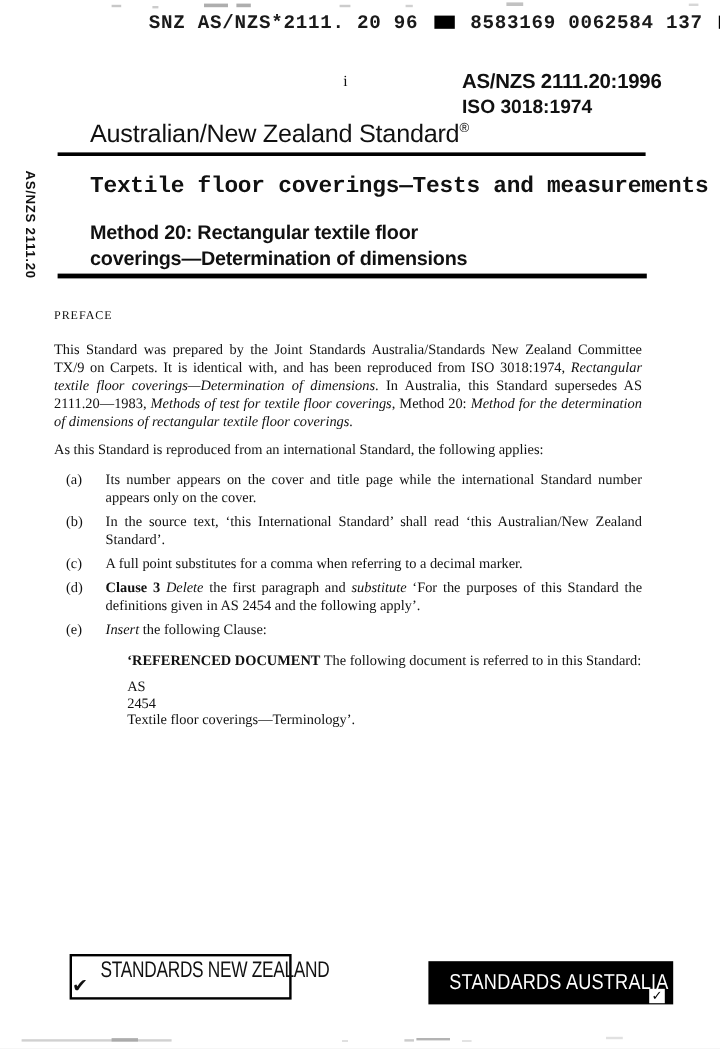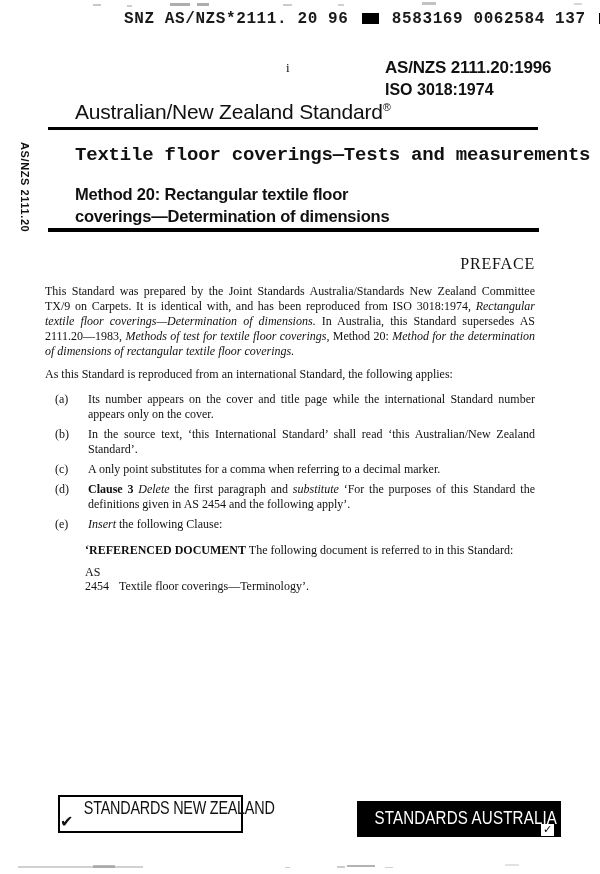--- a/index.html
+++ b/index.html
@@ -58,33 +58,33 @@
     position:absolute;left:75px;top:183px;
     font-family:"Liberation Sans", sans-serif;
     font-size:16.5px;font-weight:700;line-height:22px;letter-spacing:-0.2px;white-space:nowrap;
   }
   
   .preface{
     position:absolute;left:45px;top:256px;width:490px;
     font-size:12px;line-height:15px;
   }
   .preface-heading{
-    text-align:right;font-size:16px;letter-spacing:0.8px;margin:0 0 13px 0;
+    text-align:left;font-size:10px;letter-spacing:0.8px;margin:0 0 13px 0;
   }
   .para{margin:0 0 8px 0;text-align:justify;}
   .intro{margin:0 0 10px 0;}
   .pref-item{display:flex;margin-bottom:5px;}
   .pref-item .marker{flex:none;width:33px;margin-left:10px;}
   .pref-item .item-text{flex:1;text-align:justify;}
   .seg-bold{font-weight:700;}
   .seg-italic{font-style:italic;}
-  .ref-block{margin-left:40px;margin-top:11px;}
+  .ref-block{margin-left:61px;margin-top:11px;}
   .ref-line{margin:0 0 8px 0;}
   .ref-as{margin:0;line-height:13px;}
-  .doc-line{display:flex;line-height:13px;margin-top:1px;}
+  .doc-line{display:flex;line-height:13px;margin-top:1px;flex-direction:column;}
   .doc-line .doc-num{flex:none;width:34px;}
   
   .snz-box{
     position:absolute;left:58px;top:795px;width:181px;height:34px;
     border:2px solid #000;background:#fff;
   }
   .snz-text{
     font-family:"Liberation Sans", sans-serif;font-size:18px;font-weight:400;
     white-space:nowrap;display:inline-block;
     transform:scaleX(0.80) scaleY(1.05);transform-origin:50% 0;
@@ -157,21 +157,21 @@
     <div class="pref-item">
       <span class="marker">(a)</span>
       <span class="item-text"><span>Its number appears on the cover and title page while the international Standard number appears only on the cover.</span></span>
     </div>
     <div class="pref-item">
       <span class="marker">(b)</span>
       <span class="item-text"><span>In the source text, ‘this International Standard’ shall read ‘this Australian/New Zealand Standard’.</span></span>
     </div>
     <div class="pref-item">
       <span class="marker">(c)</span>
-      <span class="item-text"><span>A only point substitutes for a comma when referring to a decimal marker.</span></span>
+      <span class="item-text"><span>A full point substitutes for a comma when referring to a decimal marker.</span></span>
     </div>
     <div class="pref-item">
       <span class="marker">(d)</span>
       <span class="item-text"><span class="seg-bold">Clause 3</span><span>  </span><span class="seg-italic">Delete</span><span> the first paragraph and </span><span class="seg-italic">substitute</span><span> ‘For the purposes of this Standard the definitions given in AS 2454 and the following apply’.</span></span>
     </div>
     <div class="pref-item">
       <span class="marker">(e)</span>
       <span class="item-text"><span class="seg-italic">Insert</span><span> the following Clause:</span></span>
     </div>
 

